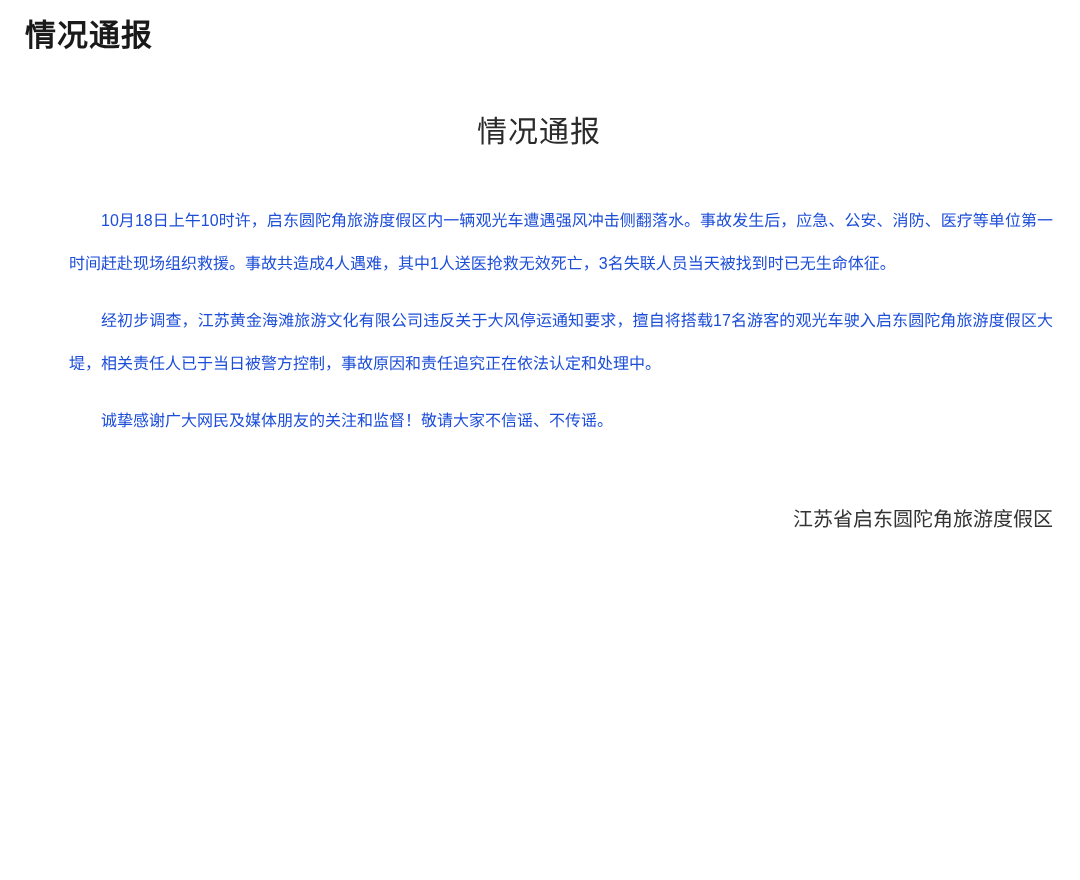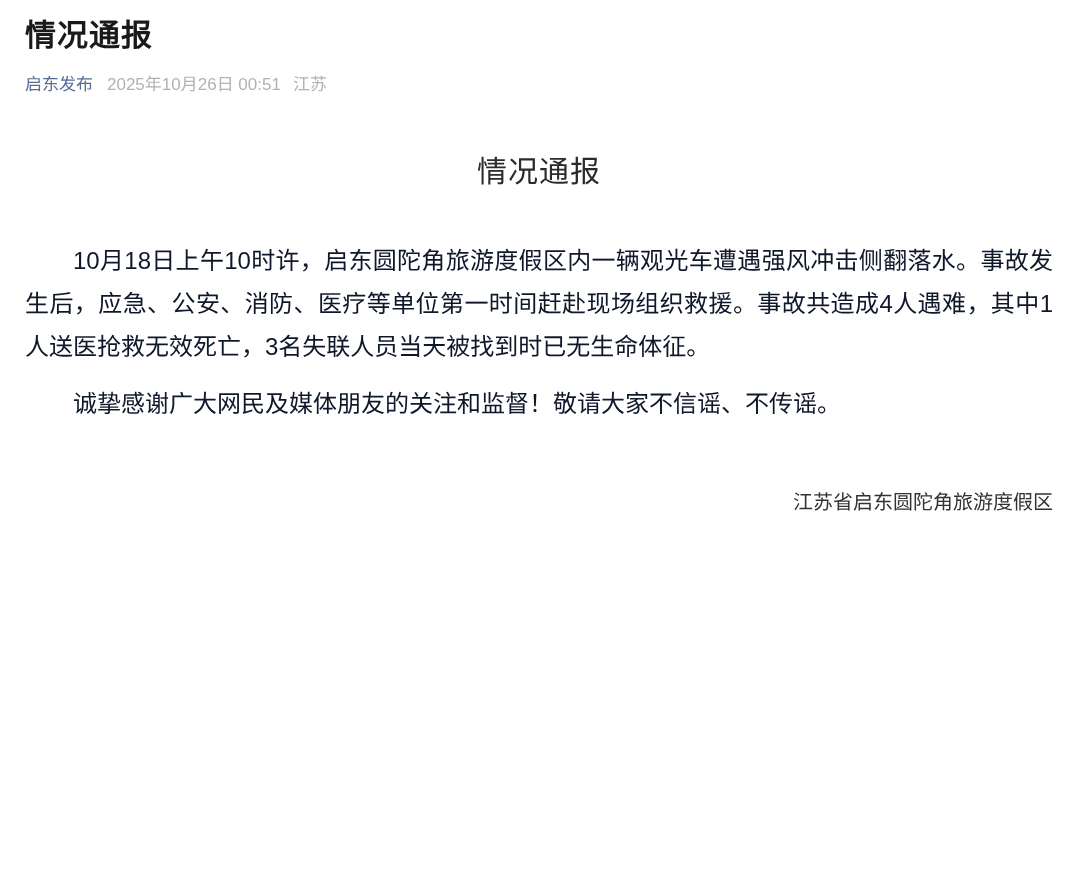--- a/index.html
+++ b/index.html
@@ -45,23 +45,24 @@
     margin-top: 54px;
     text-align: center;
     font-size: 30px;
     line-height: 1.4;
     font-weight: 400;
     color: #2b2b2b;
     letter-spacing: 1px;
   }
   .notice-body {
     margin-top: 46px;
-    font-size: 24px;
+    font-size: 16px;
     line-height: 43px;
-    color: #0f172a;
+    color: #1d4ed8;
+    margin-left: 44px;
   }
   .notice-body p {
     text-indent: 2em;
     margin-bottom: 14px;
     text-align: justify;
   }
   .signature-block {
     margin-top: 56px;
     font-size: 20px;
     line-height: 43px;
@@ -73,30 +74,26 @@
     margin-top: 16px;
   }
 </style>
 </head>
 <body>
 
 <div class="page">
 
   <h1 class="article-title">情况通报</h1>
 
-  <div class="byline">
-    <a class="account-link">启东发布</a>
-    <span class="meta">2025年10月26日 00:51</span>
-    <span class="meta meta-location">江苏</span>
-  </div>
 
   <div class="notice-title">情况通报</div>
 
   <div class="notice-body">
     <p>10月18日上午10时许，启东圆陀角旅游度假区内一辆观光车遭遇强风冲击侧翻落水。事故发生后，应急、公安、消防、医疗等单位第一时间赶赴现场组织救援。事故共造成4人遇难，其中1人送医抢救无效死亡，3名失联人员当天被找到时已无生命体征。</p>
+    <p>经初步调查，江苏黄金海滩旅游文化有限公司违反关于大风停运通知要求，擅自将搭载17名游客的观光车驶入启东圆陀角旅游度假区大堤，相关责任人已于当日被警方控制，事故原因和责任追究正在依法认定和处理中。</p>
     <p>诚挚感谢广大网民及媒体朋友的关注和监督！敬请大家不信谣、不传谣。</p>
   </div>
 
   <div class="signature-block">
     <div>江苏省启东圆陀角旅游度假区</div>
   </div>
 
 </div>
 
 </body></html>

